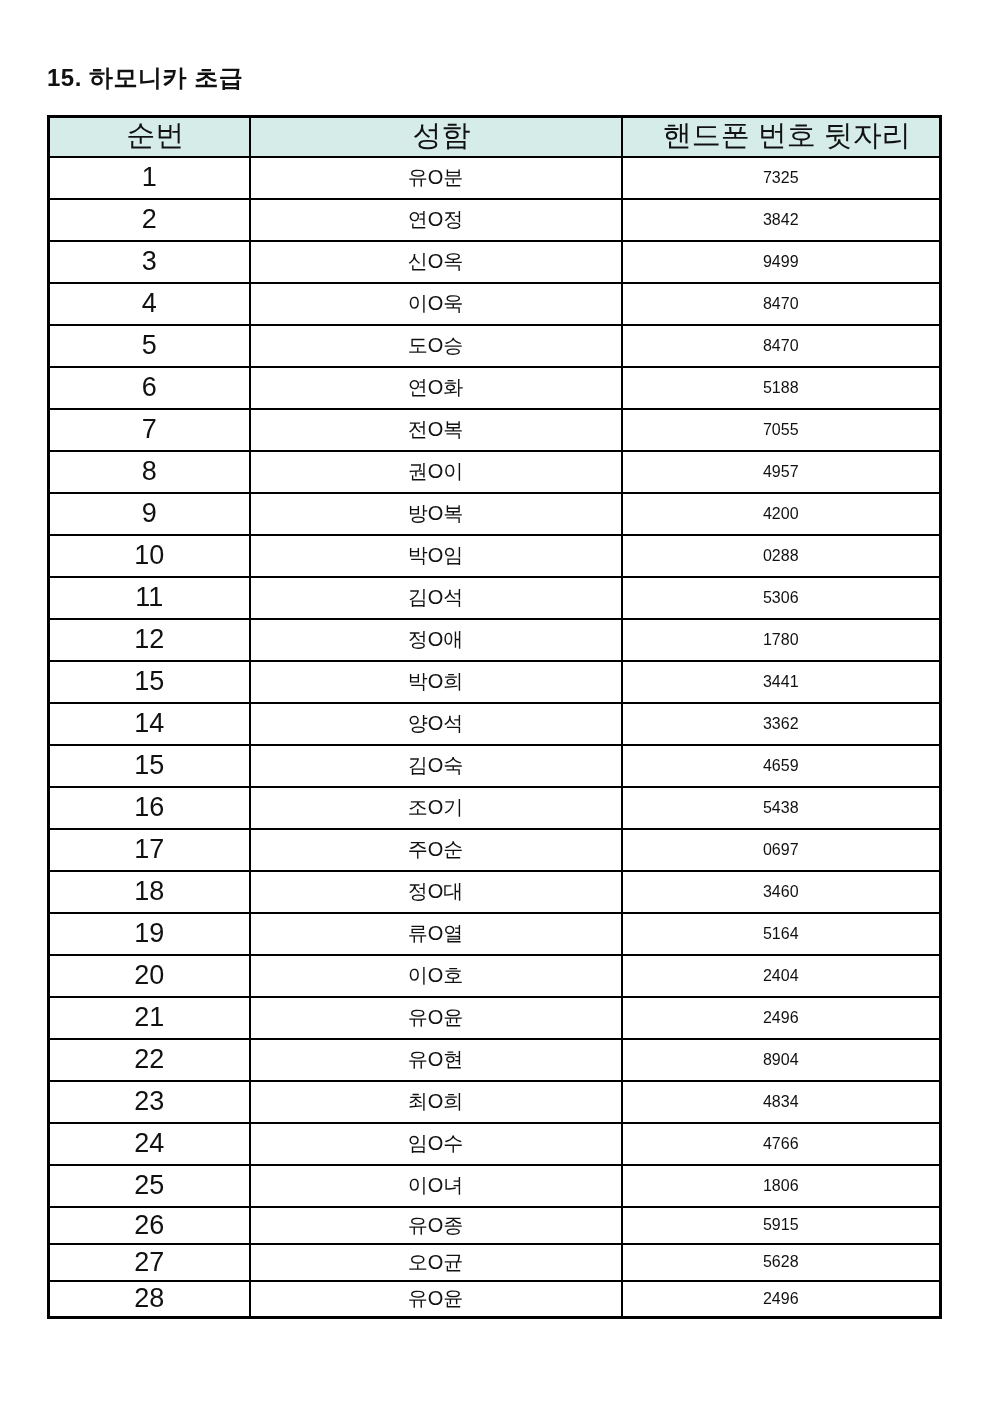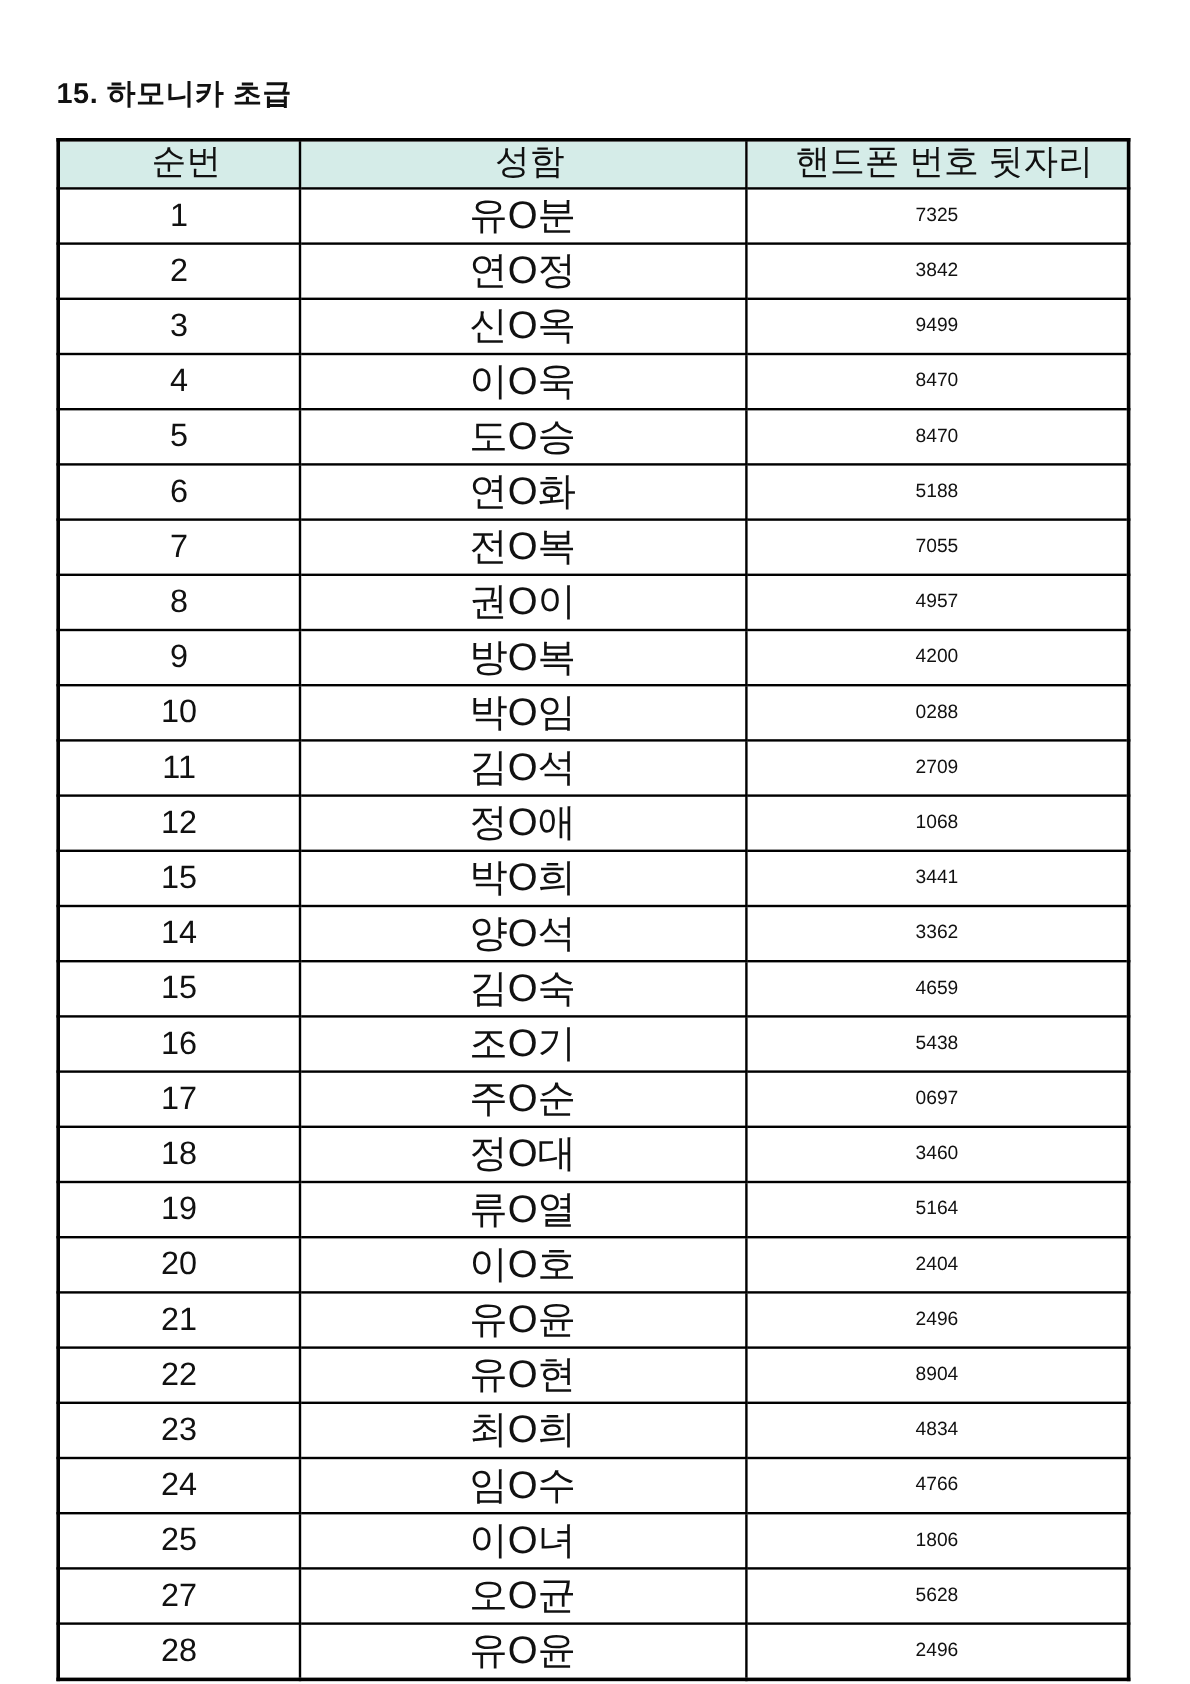--- a/index.html
+++ b/index.html
@@ -49,21 +49,21 @@
   table.roster th {
     background: #d5ece8;
     font-weight: normal;
     font-size: 29px;
     line-height: 1;
     padding: 2px 0 4px 12px;
   }
   table.roster tbody tr { height: 42px; }
   table.roster tbody tr.short { height: 37px; }
   td.col-no    { font-size: 27px; }
-  td.col-name  { font-size: 32px; }
+  td.col-name  { font-size: 20px; }
   td.col-phone { font-size: 16px; }
 </style>
 </head>
 <body>
 
 <div class="page">
 
   <div class="doc-title">15. 하모니카 초급</div>
 
   <table class="roster">
@@ -126,26 +126,26 @@
           <td class="col-phone">4200</td>
         </tr>
         <tr>
           <td class="col-no">10</td>
           <td class="col-name">박O임</td>
           <td class="col-phone">0288</td>
         </tr>
         <tr>
           <td class="col-no">11</td>
           <td class="col-name">김O석</td>
-          <td class="col-phone">2709</td>
+          <td class="col-phone">5306</td>
         </tr>
         <tr>
           <td class="col-no">12</td>
           <td class="col-name">정O애</td>
-          <td class="col-phone">1068</td>
+          <td class="col-phone">1780</td>
         </tr>
         <tr>
           <td class="col-no">15</td>
           <td class="col-name">박O희</td>
           <td class="col-phone">3441</td>
         </tr>
         <tr>
           <td class="col-no">14</td>
           <td class="col-name">양O석</td>
           <td class="col-phone">3362</td>
@@ -197,20 +197,25 @@
         </tr>
         <tr>
           <td class="col-no">24</td>
           <td class="col-name">임O수</td>
           <td class="col-phone">4766</td>
         </tr>
         <tr>
           <td class="col-no">25</td>
           <td class="col-name">이O녀</td>
           <td class="col-phone">1806</td>
+        </tr>
+        <tr class="short">
+          <td class="col-no">26</td>
+          <td class="col-name">유O종</td>
+          <td class="col-phone">5915</td>
         </tr>
         <tr class="short">
           <td class="col-no">27</td>
           <td class="col-name">오O균</td>
           <td class="col-phone">5628</td>
         </tr>
         <tr class="short">
           <td class="col-no">28</td>
           <td class="col-name">유O윤</td>
           <td class="col-phone">2496</td>

